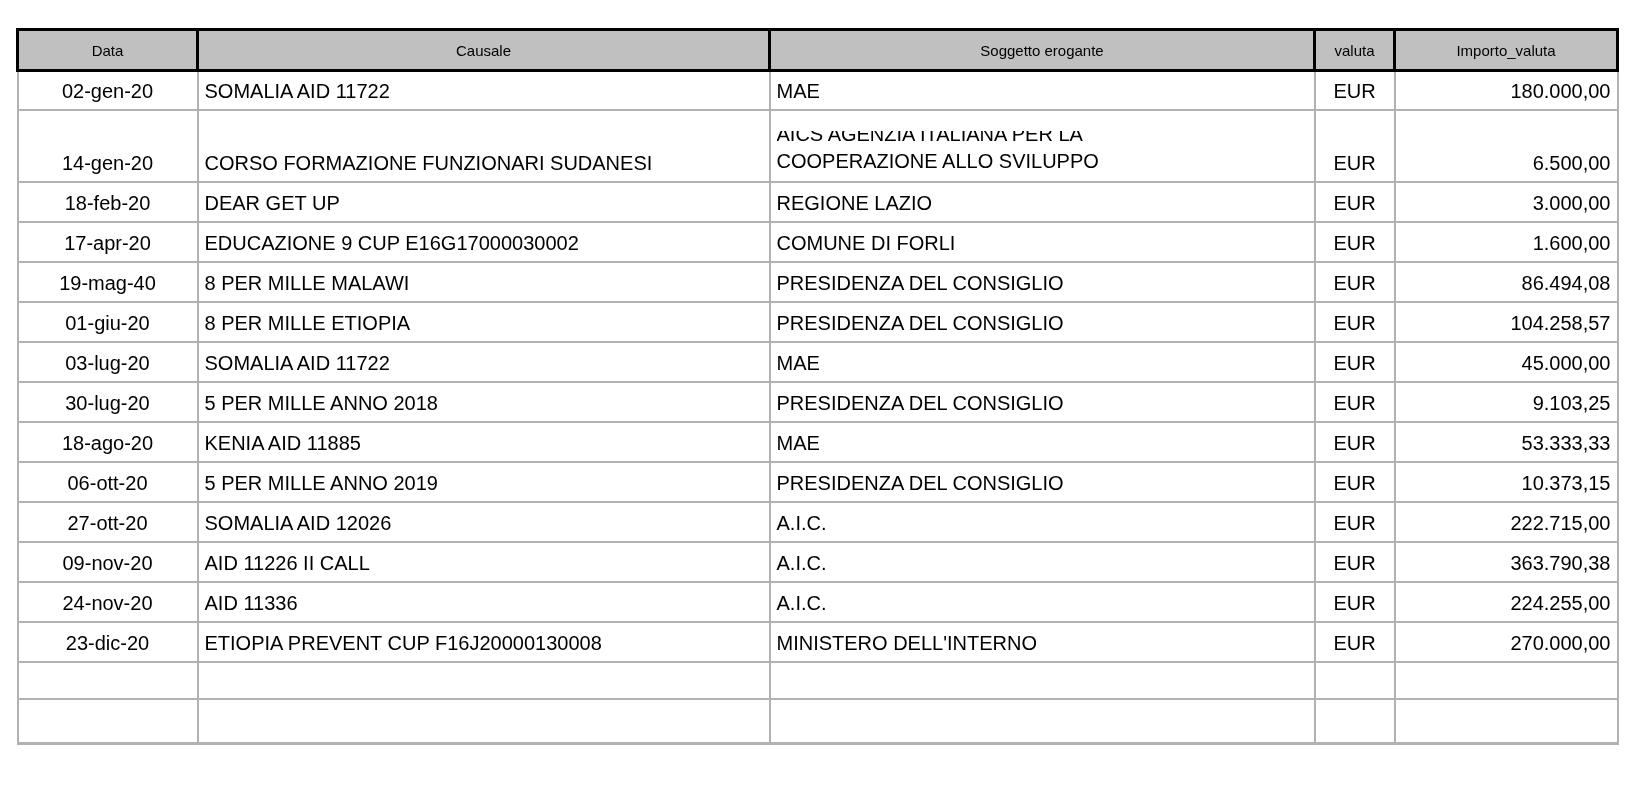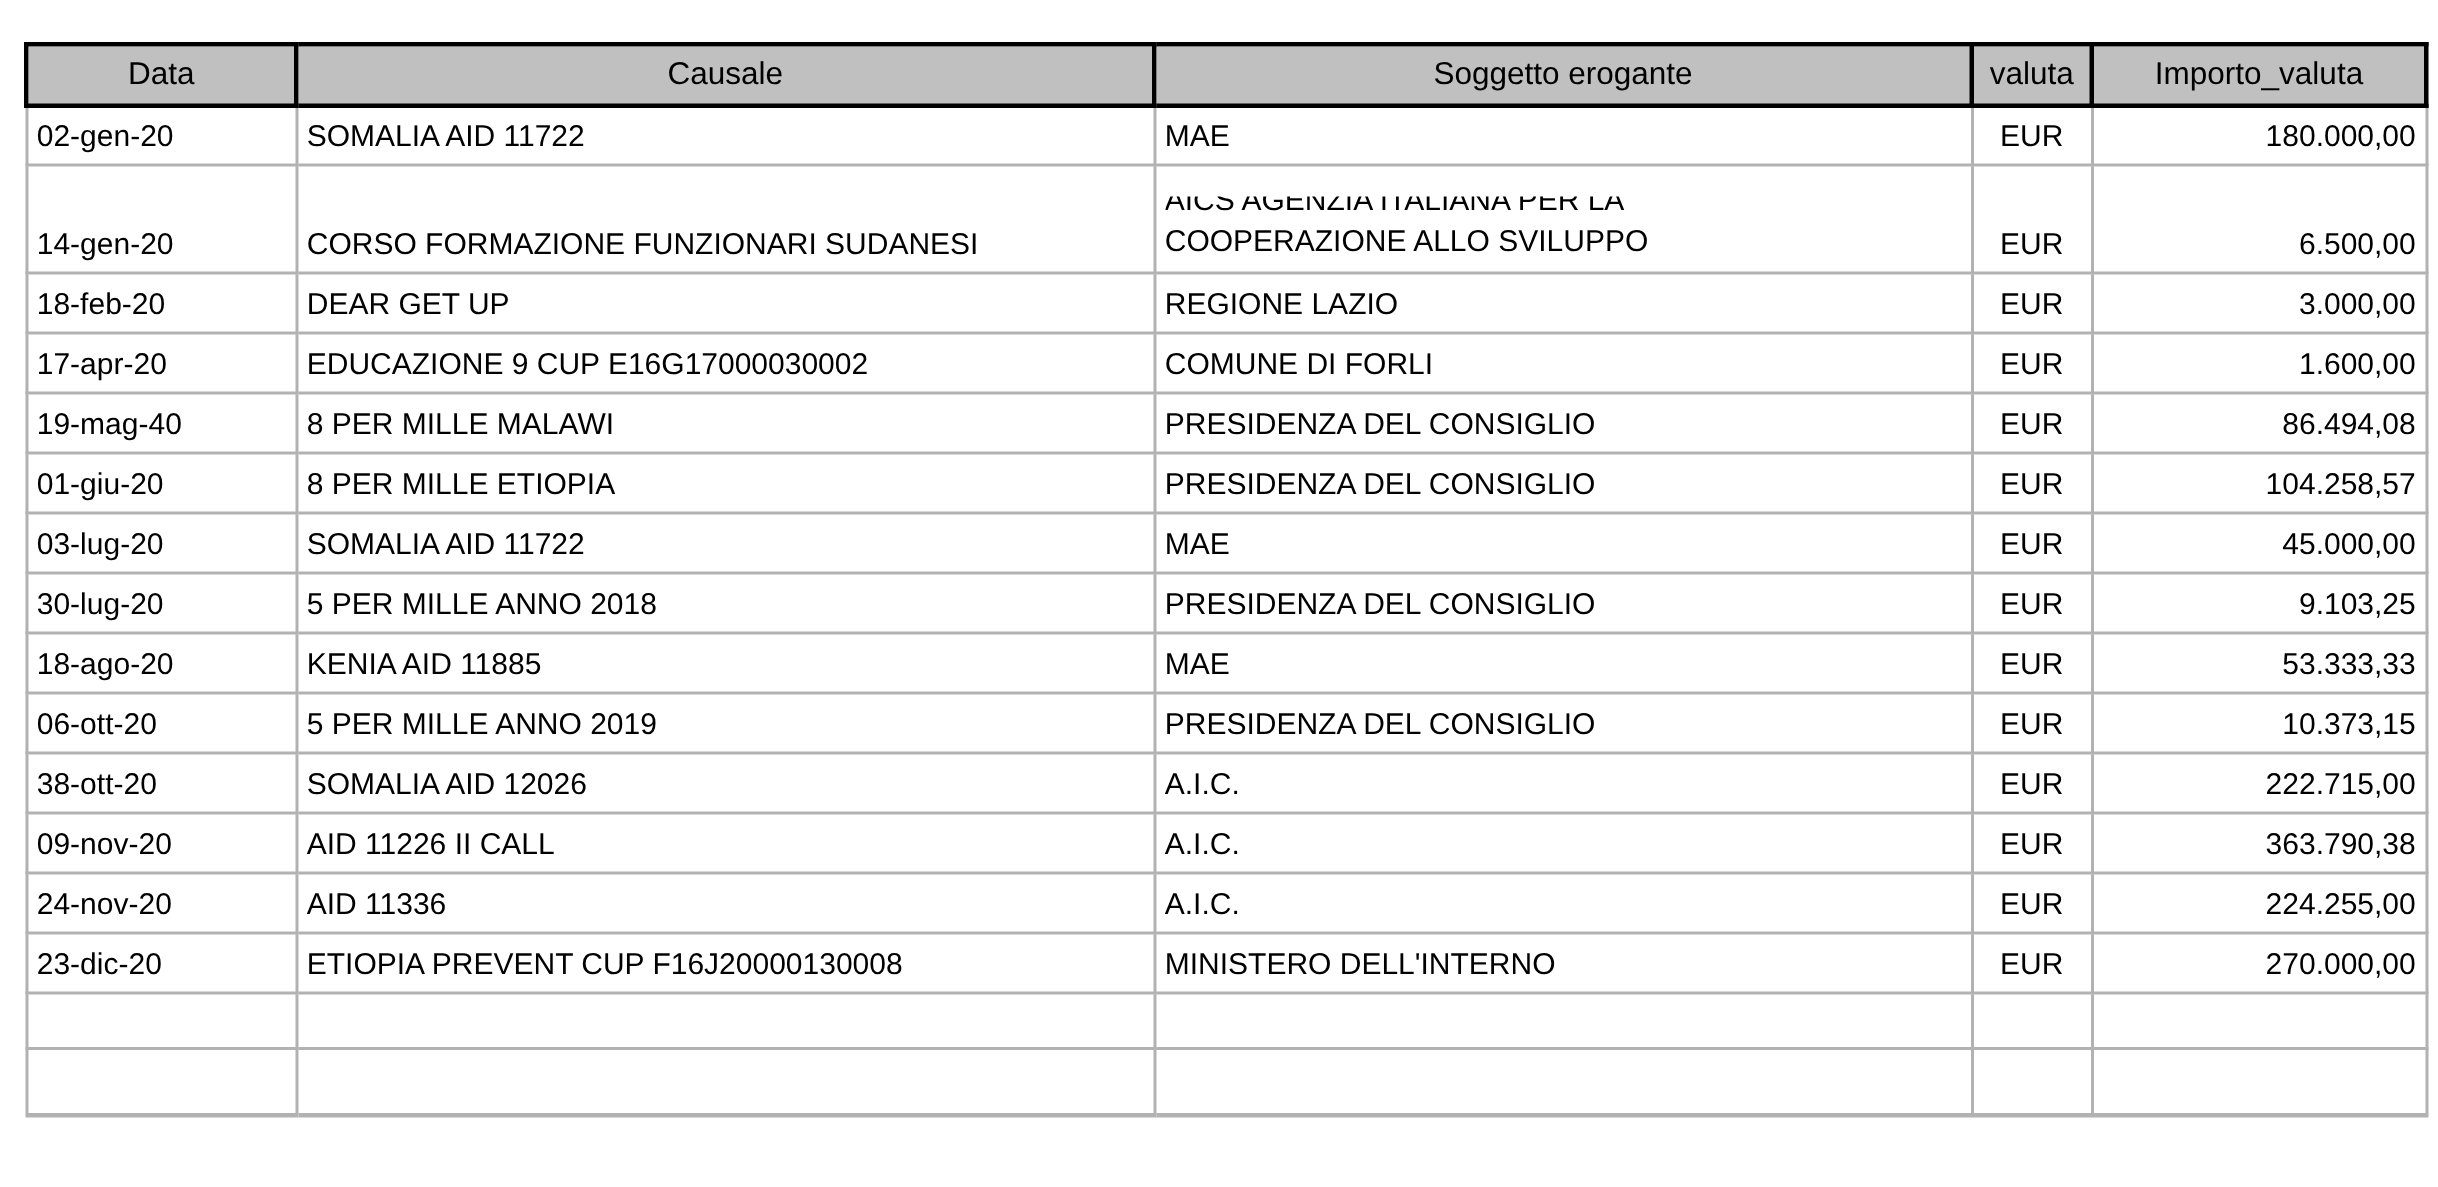--- a/index.html
+++ b/index.html
@@ -14,40 +14,40 @@
     font-family:"Liberation Sans", sans-serif;
     color:var(--text);
   }
   table.fund{
     position:absolute;left:16px;top:28px;width:1600px;
     border-collapse:collapse;table-layout:fixed;
   }
   table.fund th{
     background:var(--header-bg);
     border:3px solid var(--header-border);
-    font-weight:400;font-size:21px;
+    font-weight:400;font-size:15px;
     text-align:center;vertical-align:middle;
     padding:0;height:38px;
     overflow:hidden;white-space:nowrap;
   }
   table.fund td{
     border:2px solid var(--grid);
     background:#ffffff;
     font-size:20px;line-height:24px;
     vertical-align:bottom;
     padding:0 6px 6px 6px;
     overflow:hidden;white-space:nowrap;
   }
   tbody tr{height:40px;}
   tr.h-r1{height:39px;}
   tr.h-tall{height:72px;}
   tr.h-e1{height:37px;}
   tr.h-e2{height:45px;}
   tr.h-e2 td{border-bottom:3px solid var(--grid);}
-  td.c-date{text-align:left;}
+  td.c-date{text-align:center;}
   td.c-causale{text-align:left;padding-left:4px;}
   td.c-sogg{text-align:left;padding-left:4px;}
   td.c-val{text-align:center;}
   td.c-imp{text-align:right;padding-right:7px;}
   
   td.c-clip{vertical-align:top;padding:0 4px 0 4px;}
   .clipbox{overflow:hidden;}
   .clipbox .cl-line{line-height:27px;white-space:nowrap;}
   .clipbox .cl-first{margin-top:-10px;}
 </style>
@@ -141,21 +141,21 @@
       <td class="c-imp">53.333,33</td>
     </tr>
     <tr>
       <td class="c-date">06-ott-20</td>
       <td class="c-causale">5 PER MILLE ANNO 2019</td>
       <td class="c-sogg">PRESIDENZA DEL CONSIGLIO</td>
       <td class="c-val">EUR</td>
       <td class="c-imp">10.373,15</td>
     </tr>
     <tr>
-      <td class="c-date">38-ott-20</td>
+      <td class="c-date">27-ott-20</td>
       <td class="c-causale">SOMALIA AID 12026</td>
       <td class="c-sogg">A.I.C.</td>
       <td class="c-val">EUR</td>
       <td class="c-imp">222.715,00</td>
     </tr>
     <tr>
       <td class="c-date">09-nov-20</td>
       <td class="c-causale">AID 11226 II CALL</td>
       <td class="c-sogg">A.I.C.</td>
       <td class="c-val">EUR</td>

